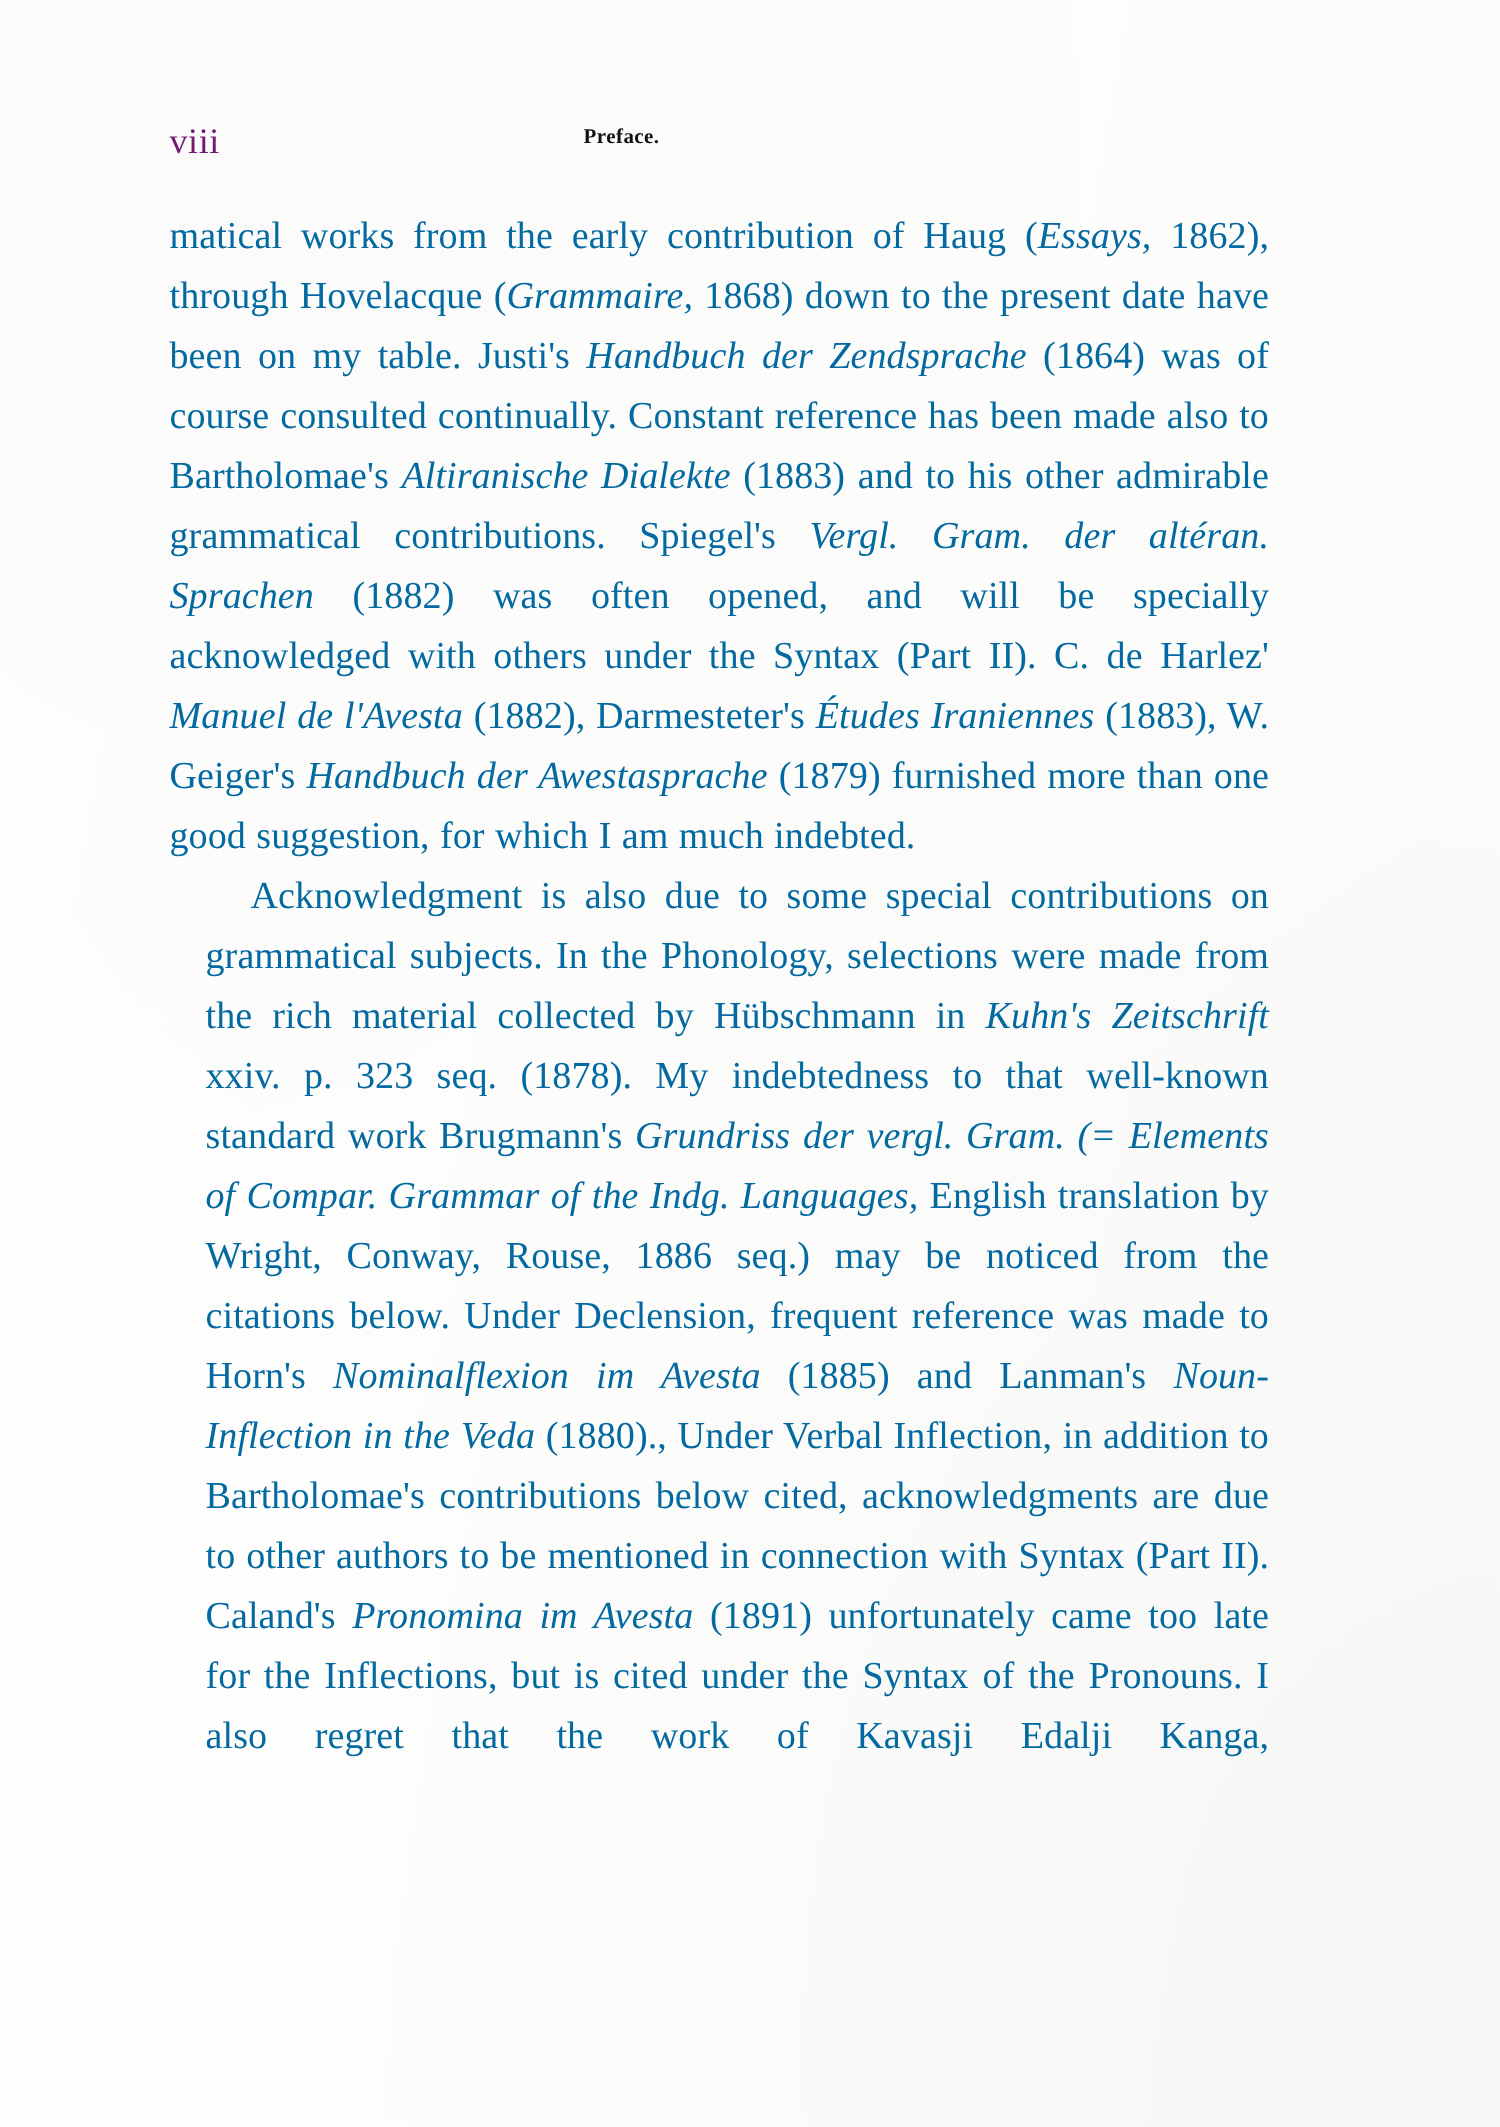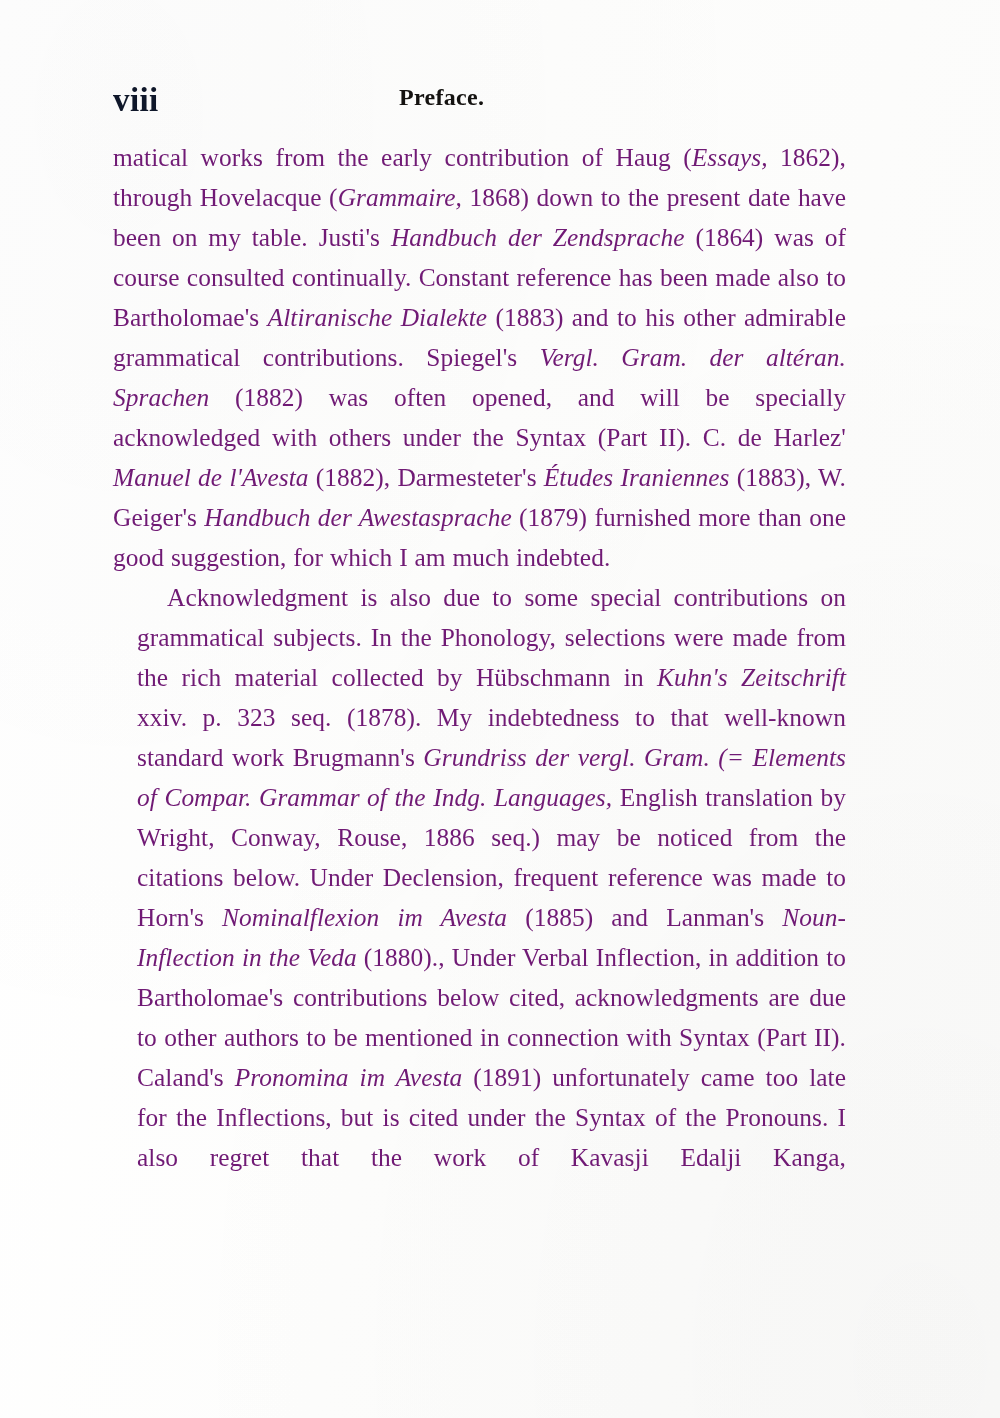--- a/index.html
+++ b/index.html
@@ -43,31 +43,31 @@
     left: 113px;
     top: 82px;
     width: 732px;
     height: 32px;
   }
 
   .folio {
     position: absolute;
     left: 0;
     top: 0;
-    font-size: 33px;
-    font-weight: 700;
+    font-size: 24px;
+    font-weight: 400;
     letter-spacing: 0.4px;
-    color: #0f172a;
+    color: #701a75;
   }
 
   .head-title {
     position: absolute;
-    left: 286px;
+    left: 276px;
     top: 2px;
-    font-size: 24px;
+    font-size: 14px;
     font-weight: 700;
     letter-spacing: 0.3px;
     color: #141210;
   }
 
   
   .body-text {
     position: absolute;
     left: 113px;
     top: 137px;
@@ -75,21 +75,21 @@
   }
 
   .para {
     margin: 0;
     font-size: 25.4px;
     line-height: 40px;
     text-align: justify;
     text-align-last: left;
     letter-spacing: 0.05px;
     word-spacing: 0.5px;
-    color: #701a75;
+    color: #0369a1;
   }
 
   .para + .para {
     margin-top: 0;
   }
 
   .para.indent {
     text-indent: 30px;
   }
 

